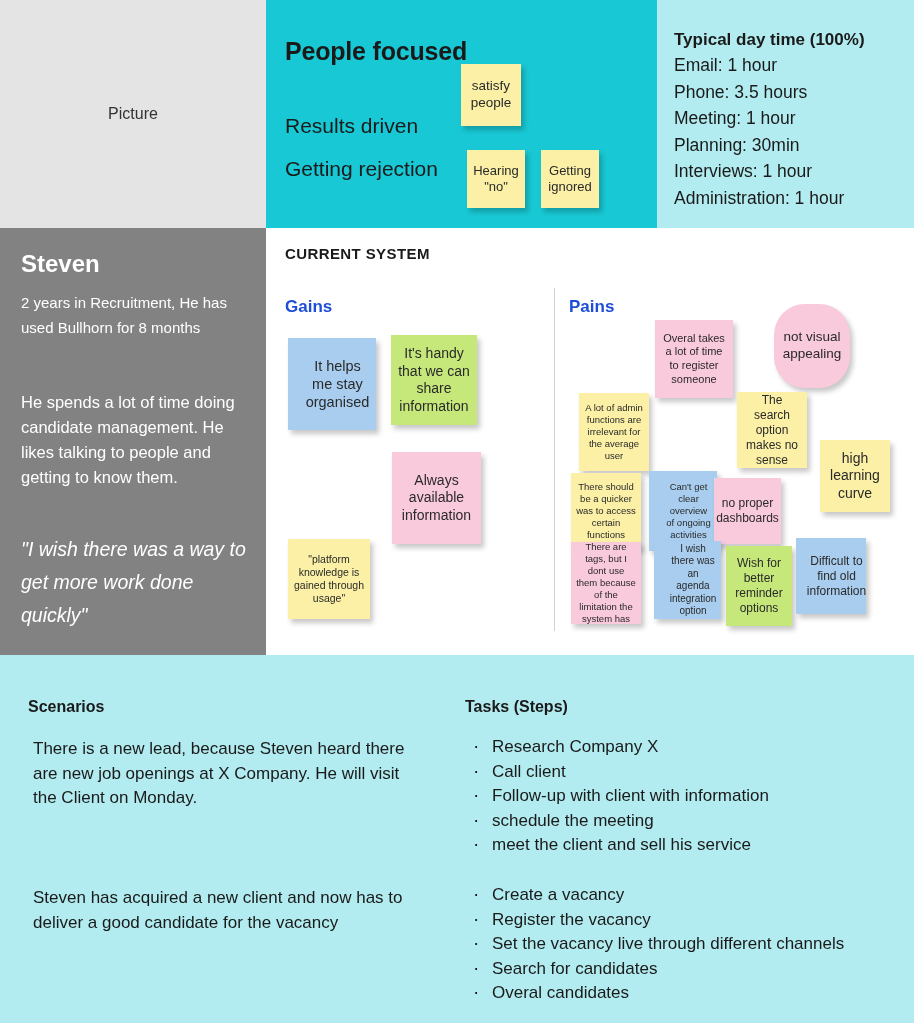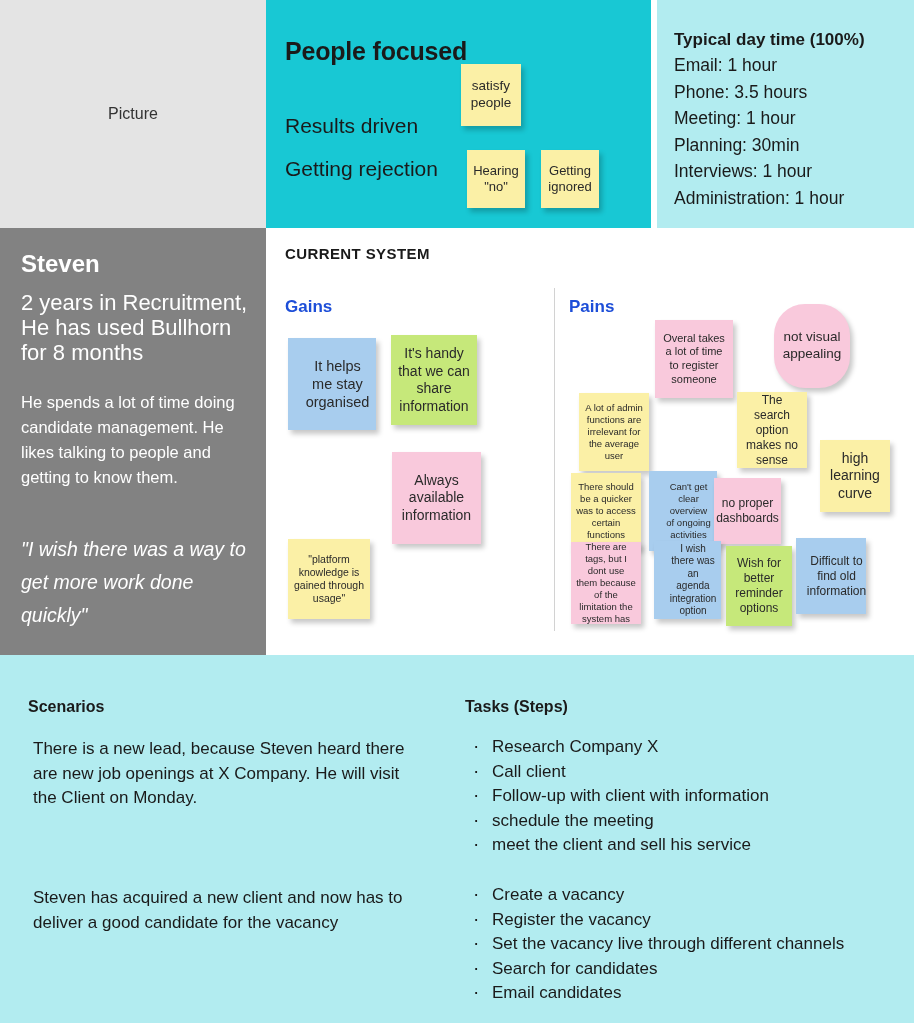--- a/index.html
+++ b/index.html
@@ -33,23 +33,22 @@
     background: #e4e4e4;
     display: flex;
     align-items: center;
     justify-content: center;
     font-size: 16px;
     color: #333;
   }
   .traits-cell {
     position: absolute;
     left: 266px; top: 0;
-    width: 351px; height: 228px;
+    width: 391px; height: 228px;
     background: #18c8d4;
-    padding-left: 34px;
   }
   .daytime-cell {
     position: absolute;
     left: 657px; top: 0;
     width: 257px; height: 228px;
     background: #b2ecf0;
   }
 
   .trait-head {
     position: absolute;
@@ -105,21 +104,21 @@
   .persona-name {
     position: absolute;
     left: 21px; top: 22px;
     font-size: 24px;
     font-weight: bold;
   }
   .persona-p1 {
     position: absolute;
     left: 21px; top: 62px;
     width: 228px;
-    font-size: 22px;
+    font-size: 15px;
     line-height: 25px;
   }
   .persona-p2 {
     position: absolute;
     left: 21px; top: 162px;
     width: 228px;
     font-size: 16.5px;
     line-height: 25px;
   }
   .persona-quote {
@@ -356,17 +355,17 @@
       <li>Follow-up with client with information</li>
       <li>schedule the meeting</li>
       <li>meet the client and sell his service</li>
     </ul>
 
     <ul class="tasks-list tasks-b">
       <li>Create a vacancy</li>
       <li>Register the vacancy</li>
       <li>Set the vacancy live through different channels</li>
       <li>Search for candidates</li>
-      <li>Email candidates</li>
+      <li>Overal candidates</li>
     </ul>
   </div>
 
 </div>
 
 </body></html>

